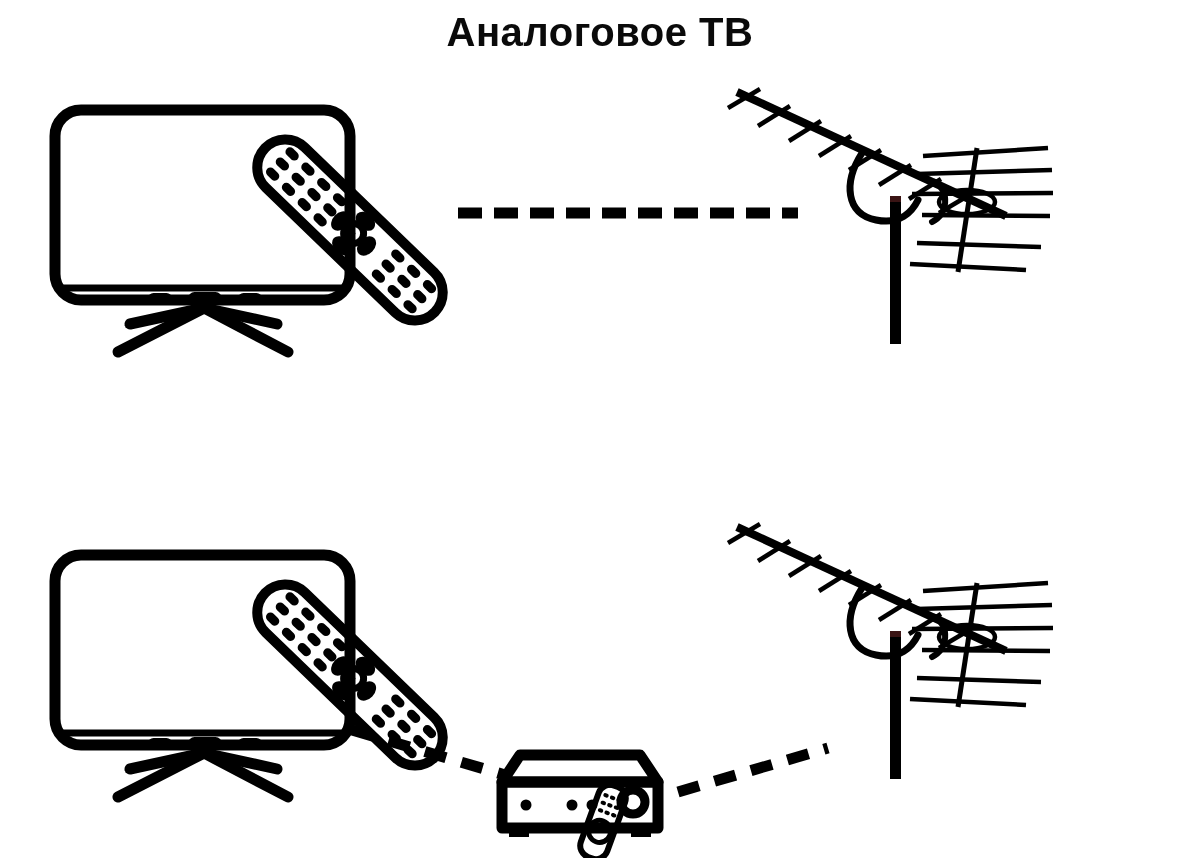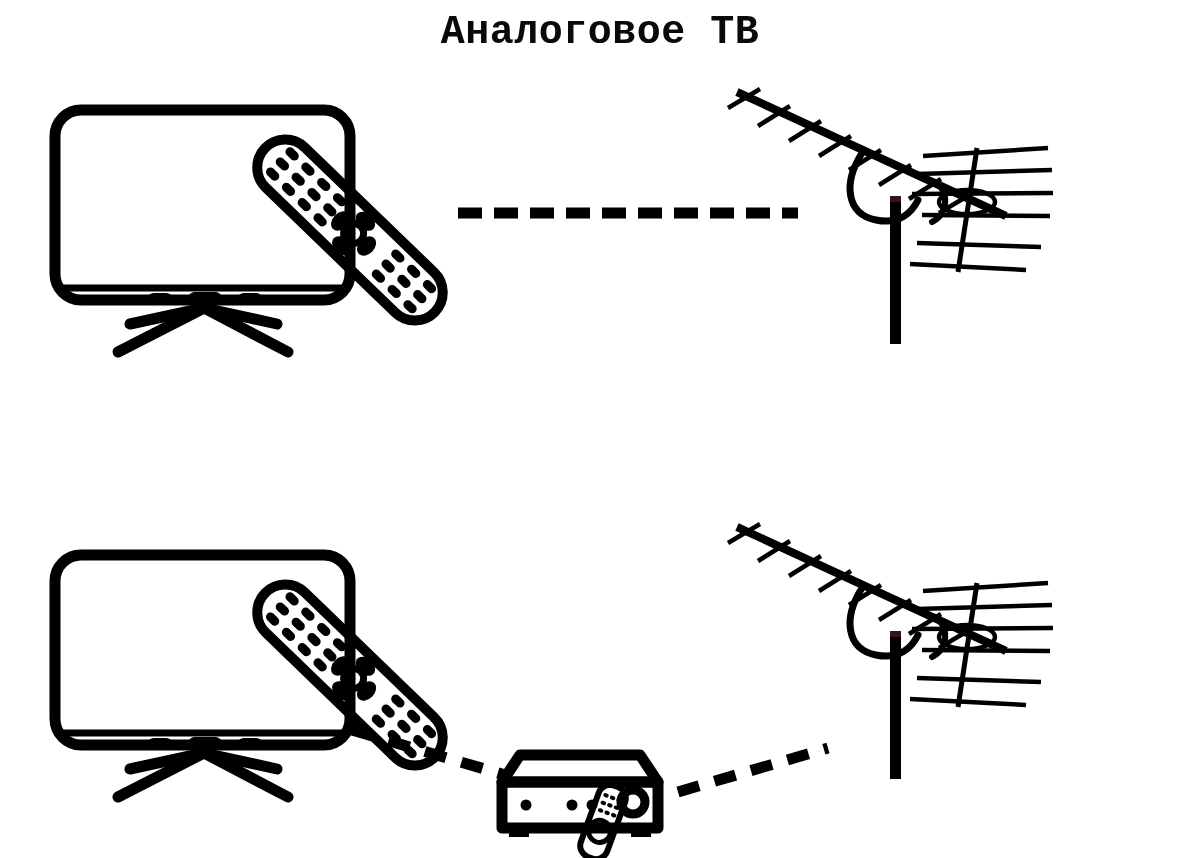--- a/index.html
+++ b/index.html
@@ -18,21 +18,20 @@
   .page {
     position: relative;
     width: 1200px;
     height: 858px;
     background: #ffffff;
   }
   .section {
     position: absolute;
     left: 0;
     width: 1200px;
-    font-family: Liberation Mono, monospace;
   }
   #section-analog { top: 0; height: 430px; }
   #section-digital { top: 430px; height: 428px; }
 
   .section-title {
     position: absolute;
     left: 0;
     width: 1200px;
     text-align: center;
     font-weight: bold;

